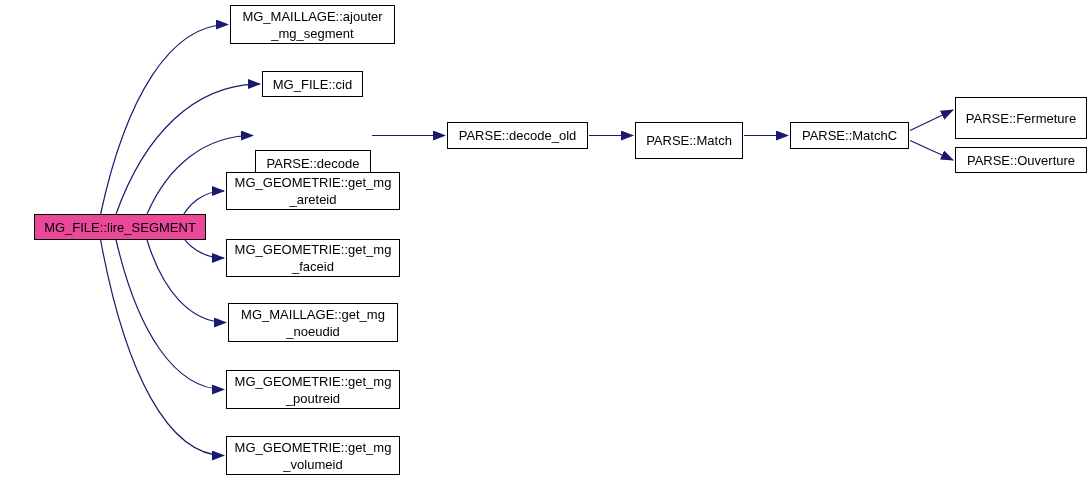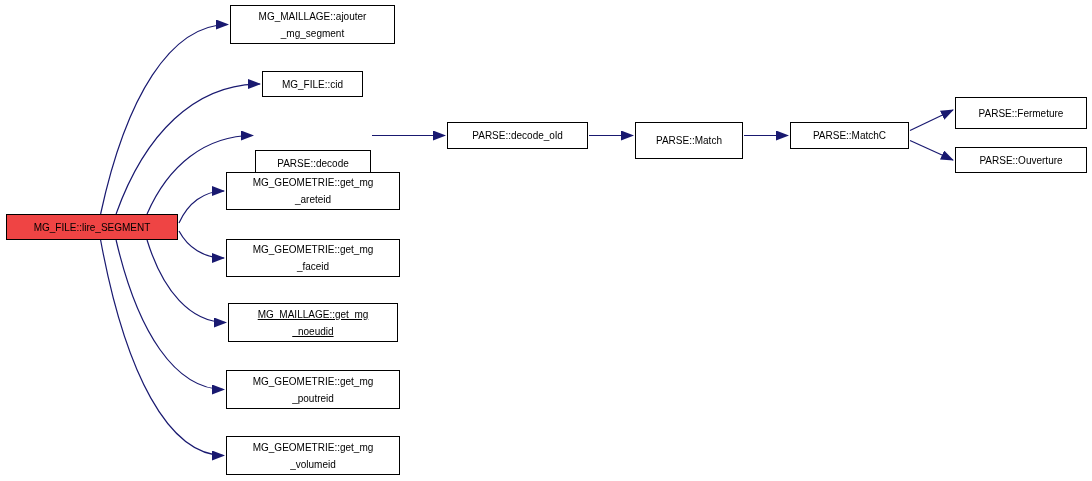--- a/index.html
+++ b/index.html
@@ -26,30 +26,31 @@
   .node {
     position: absolute;
     box-sizing: border-box;
     border: 1px solid #000000;
     background: #ffffff;
     color: #000000;
     display: flex;
     flex-direction: column;
     align-items: center;
     justify-content: center;
-    font-size: 10px;
+    font-size: 13px;
     line-height: 17px;
     text-align: center;
     white-space: nowrap;
     cursor: pointer;
   }
   .node.root {
-    background: #ef4444;
+    background: #ec4899;
     border-width: 1.5px;
     cursor: default;
+    margin-left: 28px;
   }
   .node .line {
     display: block;
   }
 </style>
 </head>
 <body>
 
 <div class="stage">
   <svg class="edges-layer" width="1092" height="481" viewBox="0 0 1092 481" xmlns="http://www.w3.org/2000/svg">
@@ -86,40 +87,40 @@
       <span class="line">PARSE::decode</span>
     </div>
     <div class="node" style="left: 226px; top: 172px; width: 174px; height: 38px;">
       <span class="line">MG_GEOMETRIE::get_mg</span>
       <span class="line">_areteid</span>
     </div>
     <div class="node" style="left: 226px; top: 239px; width: 174px; height: 38px;">
       <span class="line">MG_GEOMETRIE::get_mg</span>
       <span class="line">_faceid</span>
     </div>
-    <div class="node" style="left: 228px; top: 303px; width: 170px; height: 39px; text-decoration: underline;">
+    <div class="node" style="left: 228px; top: 303px; width: 170px; height: 39px;">
       <span class="line">MG_MAILLAGE::get_mg</span>
       <span class="line">_noeudid</span>
     </div>
     <div class="node" style="left: 226px; top: 370px; width: 174px; height: 39px;">
       <span class="line">MG_GEOMETRIE::get_mg</span>
       <span class="line">_poutreid</span>
     </div>
     <div class="node" style="left: 226px; top: 436px; width: 174px; height: 39px;">
       <span class="line">MG_GEOMETRIE::get_mg</span>
       <span class="line">_volumeid</span>
     </div>
     <div class="node" style="left: 447px; top: 122px; width: 141px; height: 27px; justify-content: center;">
       <span class="line">PARSE::decode_old</span>
     </div>
     <div class="node" style="left: 635px; top: 122px; width: 108px; height: 37px;">
       <span class="line">PARSE::Match</span>
     </div>
     <div class="node" style="left: 790px; top: 122px; width: 119px; height: 27px;">
       <span class="line">PARSE::MatchC</span>
     </div>
-    <div class="node" style="left: 955px; top: 97px; width: 132px; height: 32px;">
+    <div class="node" style="left: 955px; top: 97px; width: 132px; height: 42px;">
       <span class="line">PARSE::Fermeture</span>
     </div>
     <div class="node" style="left: 955px; top: 147px; width: 132px; height: 26px;">
       <span class="line">PARSE::Ouverture</span>
     </div>
   </div>
 
 </body></html>

